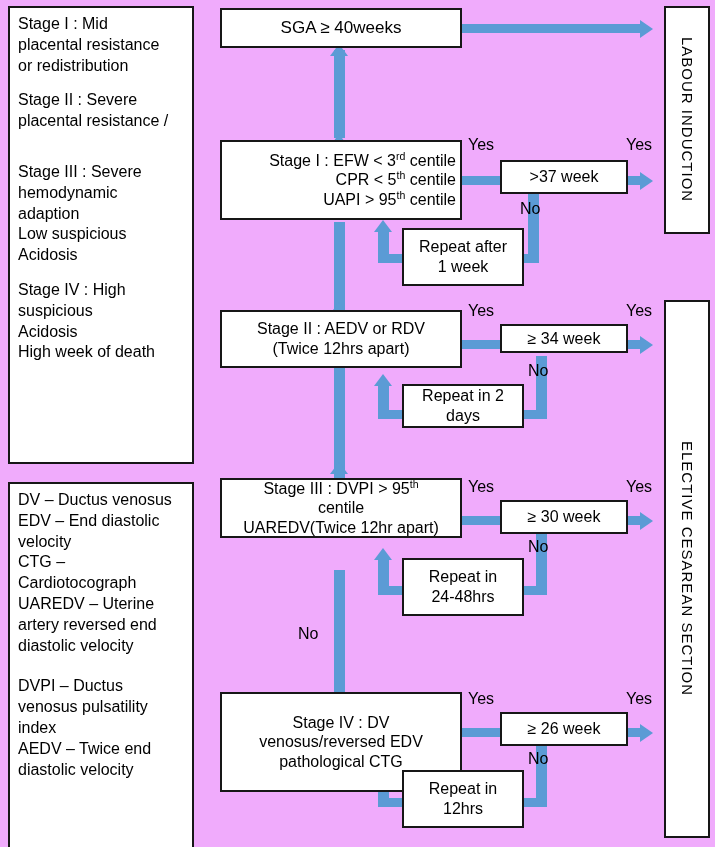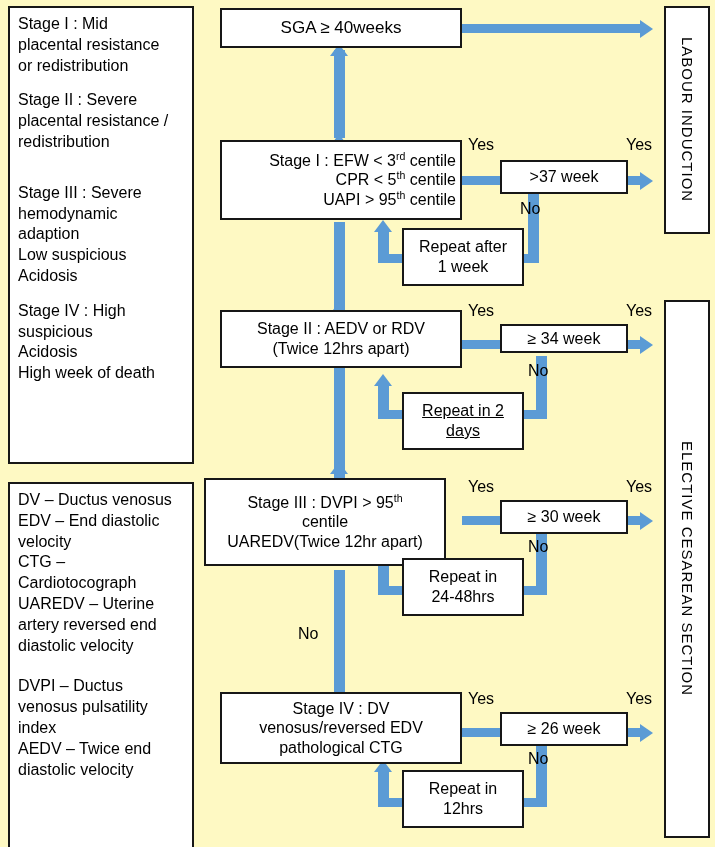--- a/index.html
+++ b/index.html
@@ -5,21 +5,21 @@
   html,body{margin:0;padding:0;background:#ffffff;}
   body{
     font-family:"Liberation Sans", sans-serif;
     color:#000000;
   }
   #page{
     position:relative;
     width:715px;
     height:847px;
     overflow:hidden;
-    background:#fef9c3;
+    background:#f0abfc;
   }
 
   
   .box{
     position:absolute;
     box-sizing:border-box;
     border:2px solid #171717;
     background:#ffffff;
     display:flex;
     align-items:center;
@@ -98,21 +98,20 @@
 <div id="page">
 
   <div class="legend" style="left:8px;top:6px;width:186px;height:458px;">
     <div class="inner f16">
       <p>Stage I : Mid</p>
       <p>placental resistance</p>
       <p>or redistribution</p>
       <div class="gap"></div>
       <p>Stage II : Severe</p>
       <p>placental resistance /</p>
-      <p>redistribution</p>
       <div class="gap" style="height:30px;"></div>
       <p>Stage III : Severe</p>
       <p>hemodynamic</p>
       <p>adaption</p>
       <p>Low suspicious</p>
       <p>Acidosis</p>
       <div class="gap"></div>
       <p>Stage IV : High</p>
       <p>suspicious</p>
       <p>Acidosis</p>
@@ -202,44 +201,44 @@
     </div>
   </div>
 
   <div class="box f16" style="left:220px;top:310px;width:242px;height:58px;">
     <div class="inner">
       <div>Stage II : AEDV or RDV</div>
       <div>(Twice 12hrs apart)</div>
     </div>
   </div>
 
-  <div class="box f16" style="left:204px;top:478px;width:242px;height:88px;">
+  <div class="box f16" style="left:220px;top:478px;width:242px;height:60px;">
     <div class="inner">
       <div><span>Stage III : DVPI &gt; 95</span><sup>th</sup></div>
       <div>centile</div>
       <div>UAREDV(Twice 12hr apart)</div>
     </div>
   </div>
 
-  <div class="box f16" style="left:220px;top:692px;width:242px;height:72px;">
+  <div class="box f16" style="left:220px;top:692px;width:242px;height:100px;">
     <div class="inner">
       <div>Stage IV : DV</div>
       <div>venosus/reversed EDV</div>
       <div>pathological CTG</div>
     </div>
   </div>
 
   <div class="box f16" style="left:402px;top:228px;width:122px;height:58px;">
     <div class="inner">
       <div>Repeat after</div>
       <div>1 week</div>
     </div>
   </div>
 
-  <div class="box f16" style="left:402px;top:392px;width:122px;height:58px;text-decoration:underline;">
+  <div class="box f16" style="left:402px;top:384px;width:122px;height:44px;">
     <div class="inner">
       <div>Repeat in 2</div>
       <div>days</div>
     </div>
   </div>
 
   <div class="box f16" style="left:402px;top:558px;width:122px;height:58px;">
     <div class="inner">
       <div>Repeat in</div>
       <div>24-48hrs</div>

